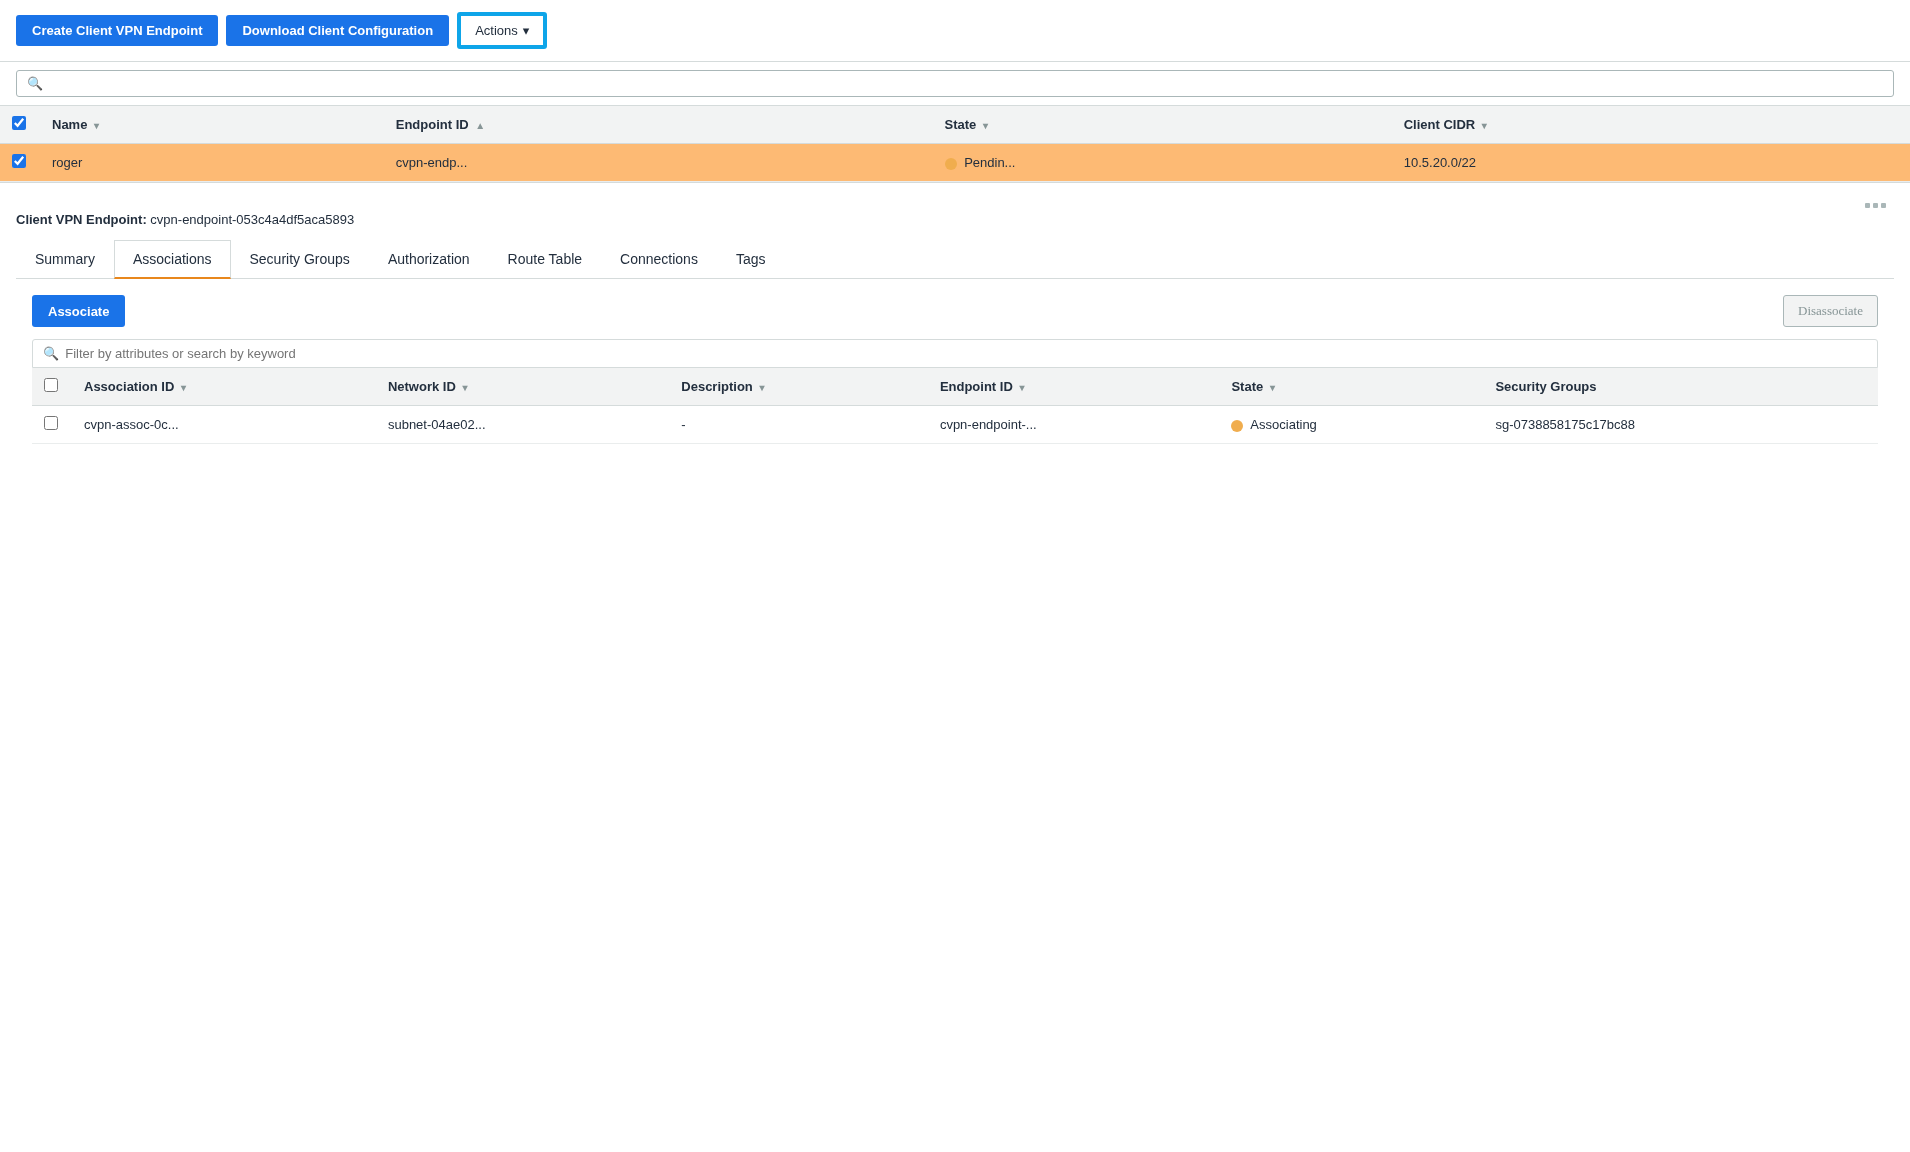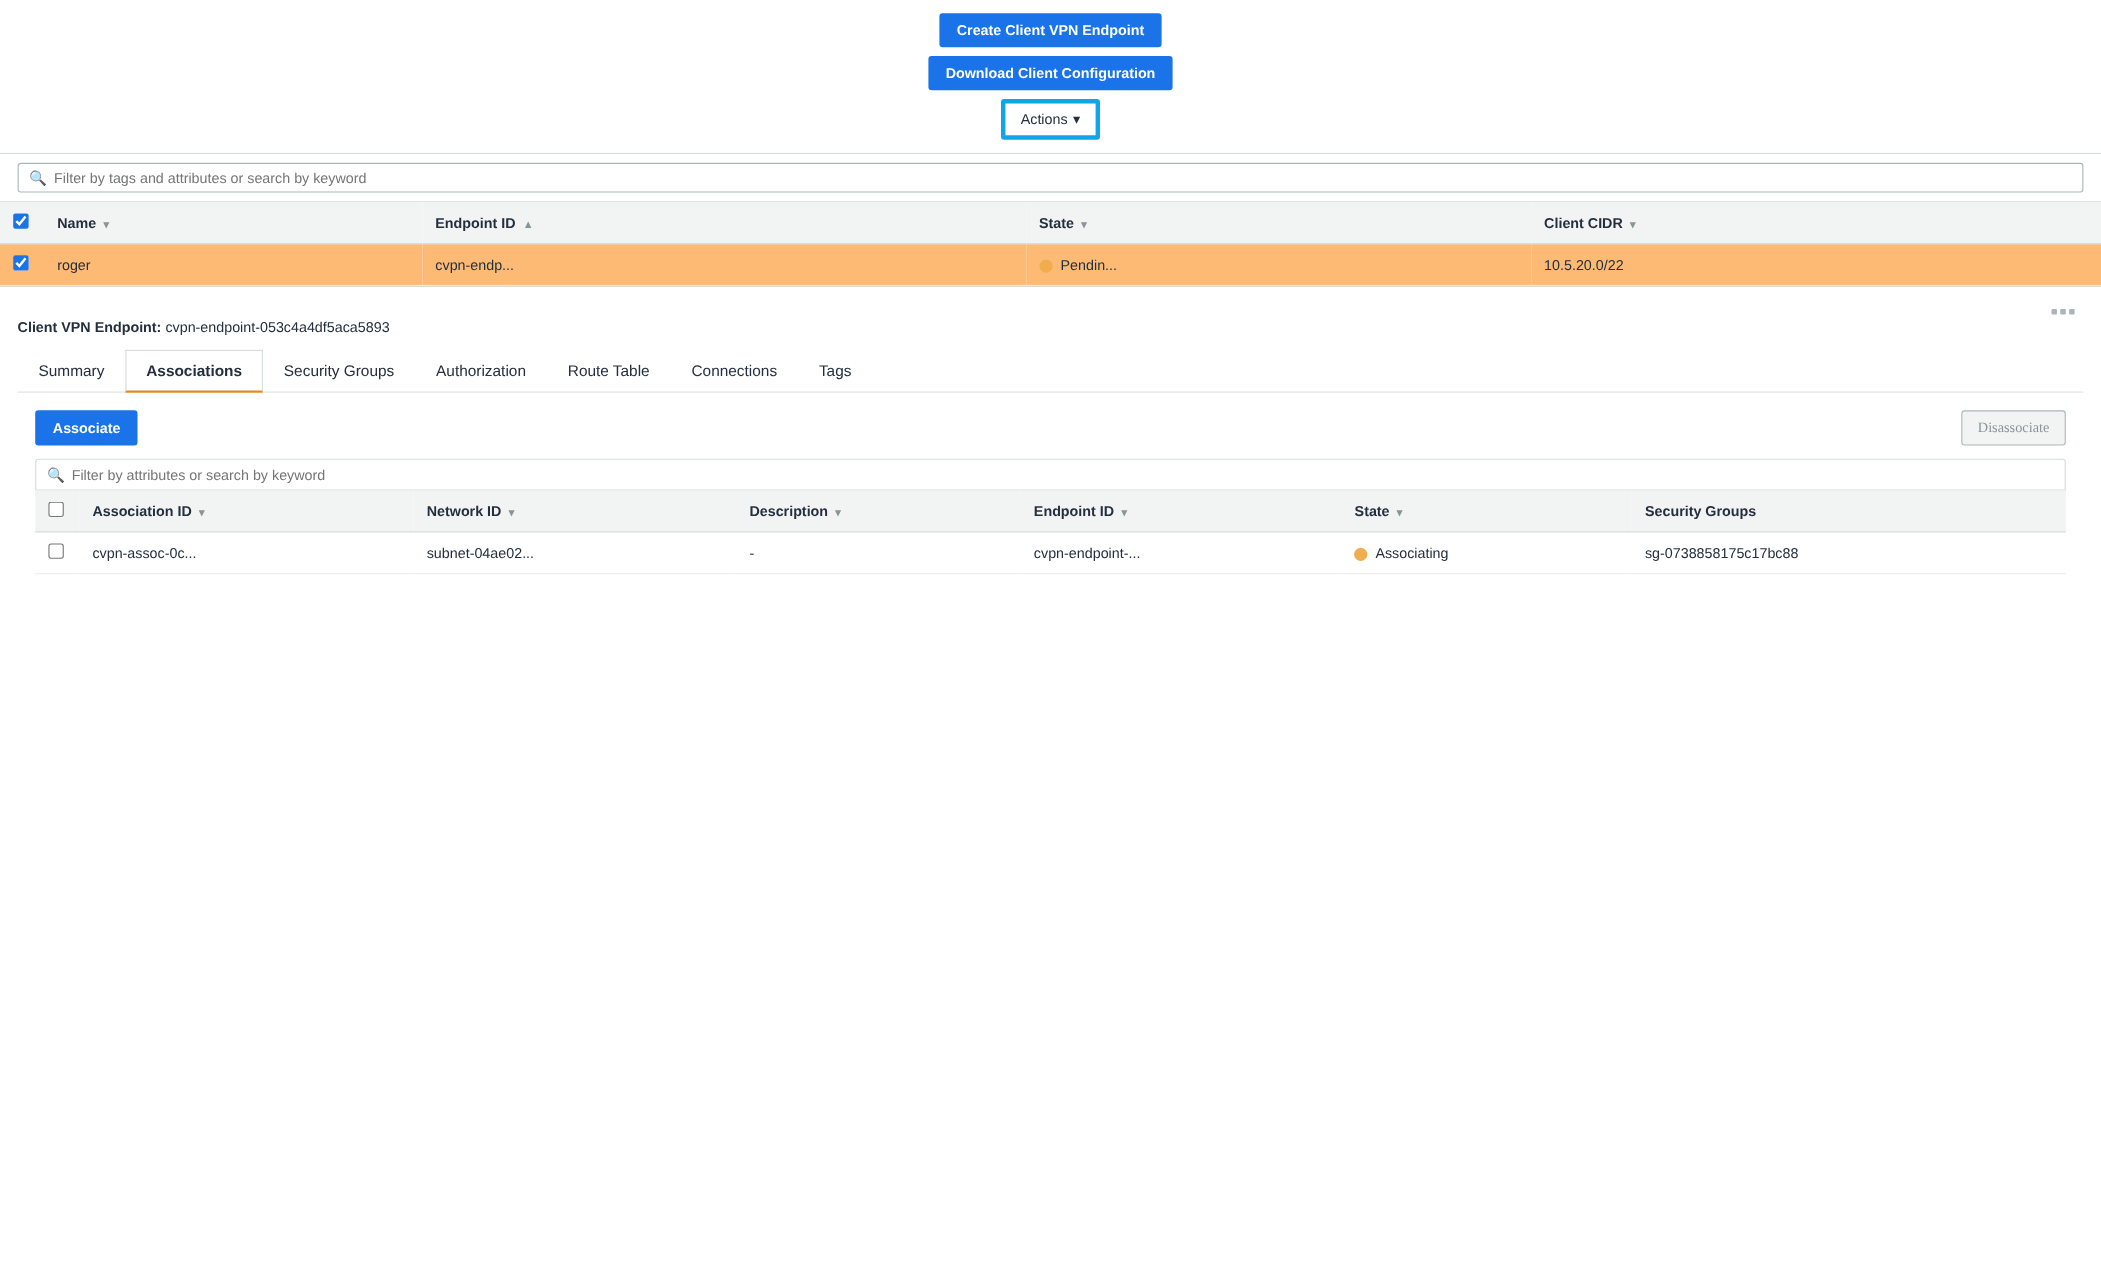--- a/index.html
+++ b/index.html
@@ -6,21 +6,20 @@
     body { font-family: -apple-system, BlinkMacSystemFont, "Segoe UI", Arial, sans-serif; font-size: 13px; background: #fff; color: #232f3e; }
 
     
     .toolbar {
       display: flex;
       align-items: center;
       padding: 12px 16px;
       border-bottom: 1px solid #d5dbdb;
       gap: 8px;
       background: #fff;
-      flex-direction: column;
     }
     .btn-primary {
       background: #1a73e8;
       color: #fff;
       border: none;
       border-radius: 3px;
       padding: 8px 16px;
       font-size: 13px;
       font-weight: 600;
       cursor: pointer;
@@ -142,21 +141,21 @@
       cursor: pointer;
       border: 1px solid transparent;
       border-bottom: none;
       color: #232f3e;
       background: transparent;
       position: relative;
       bottom: -1px;
       white-space: nowrap;
     }
     .tab.active {
-      font-weight: 700;
+      font-weight: 400;
       border-color: #d5dbdb;
       border-bottom: 2px solid #e8871c;
       background: #fff;
       color: #232f3e;
     }
 
     
     .tab-content {
       padding: 16px;
       background: #fff;
@@ -220,21 +219,20 @@
   <button class="btn-primary">Download Client Configuration</button>
   <button class="btn-secondary">
     <span>Actions</span>
     <span>▾</span>
   </button>
 </div>
 
 <div class="search-bar">
   <div class="search-input-wrapper">
     <span class="search-icon-text">🔍</span>
-    <input type="text" placeholder="Filter by tags and attributes or search by keyword" style="">
   </div>
 </div>
 
 <div class="main-table-container">
   <table>
     <thead>
       <tr>
         <th class="checkbox-cell">
           <input type="checkbox" checked="" style="">
         </th>

